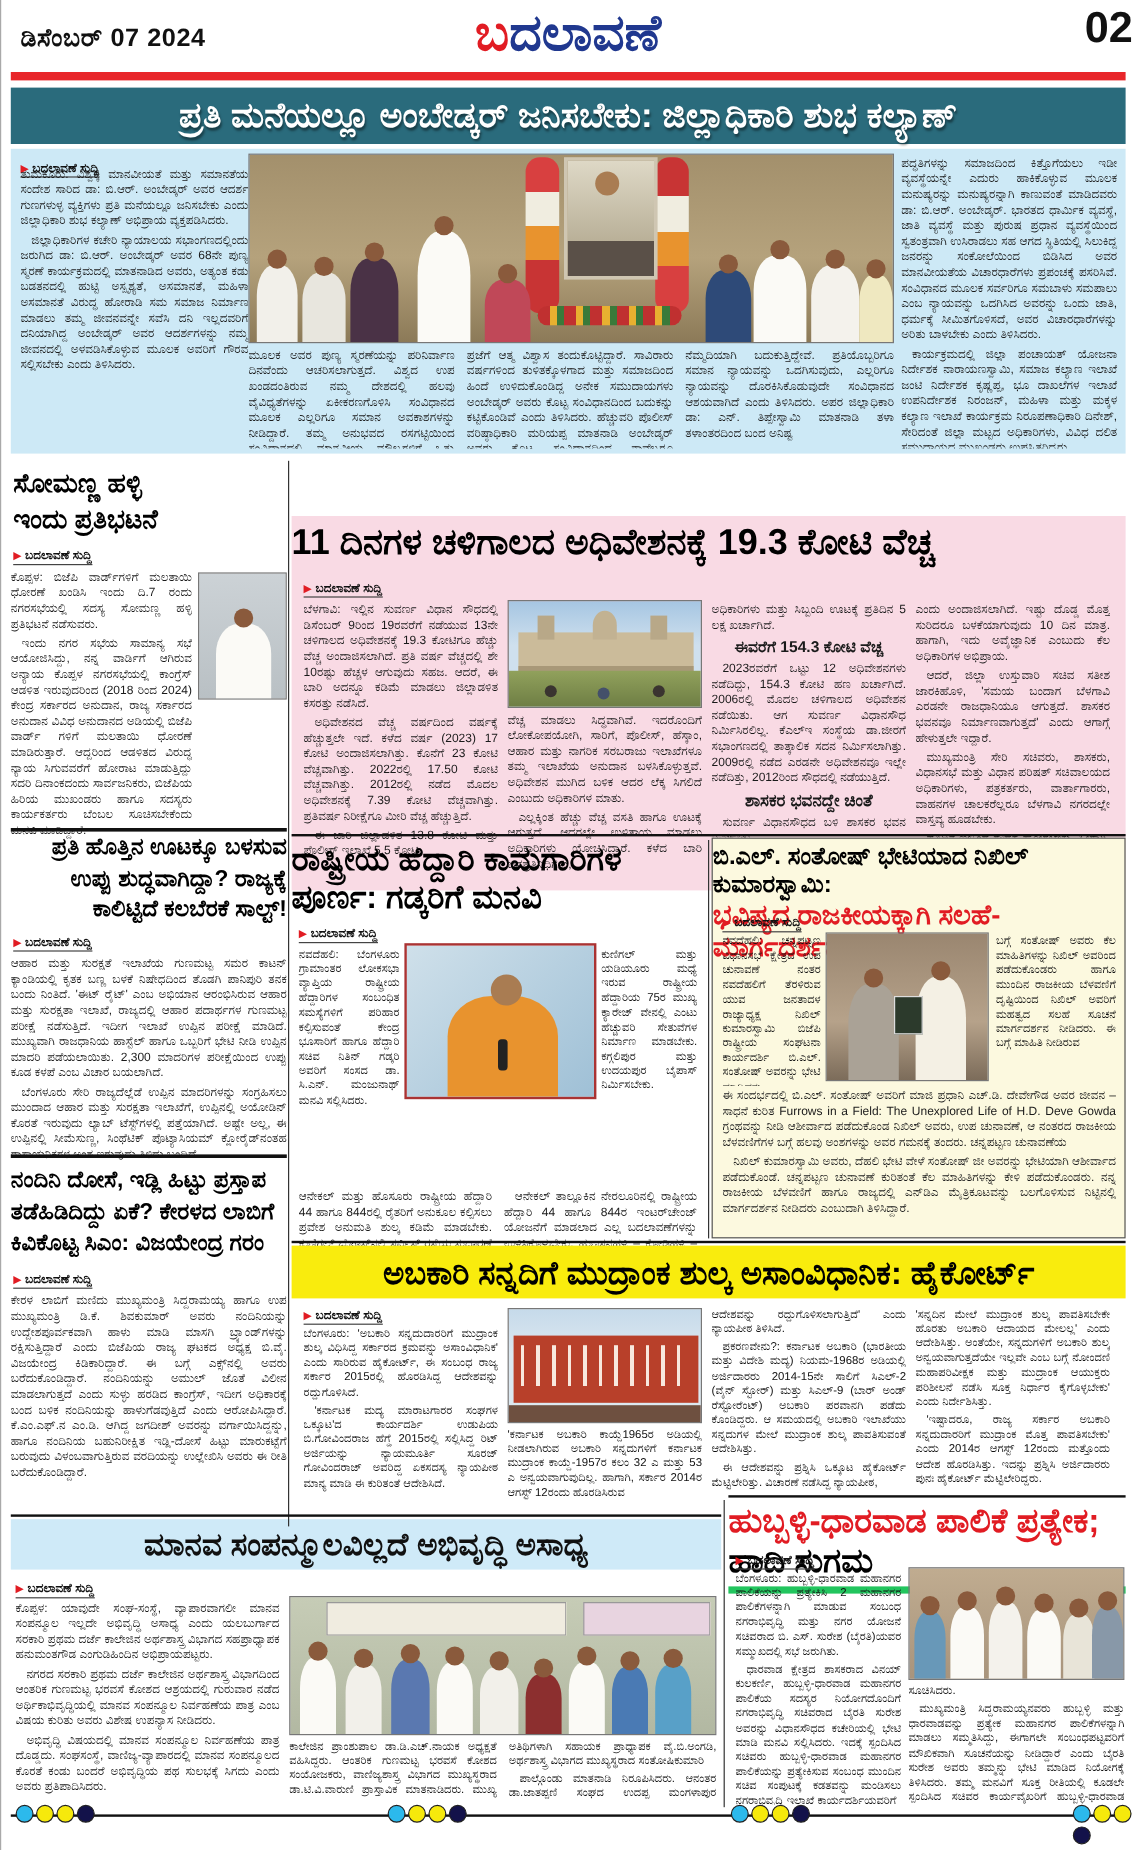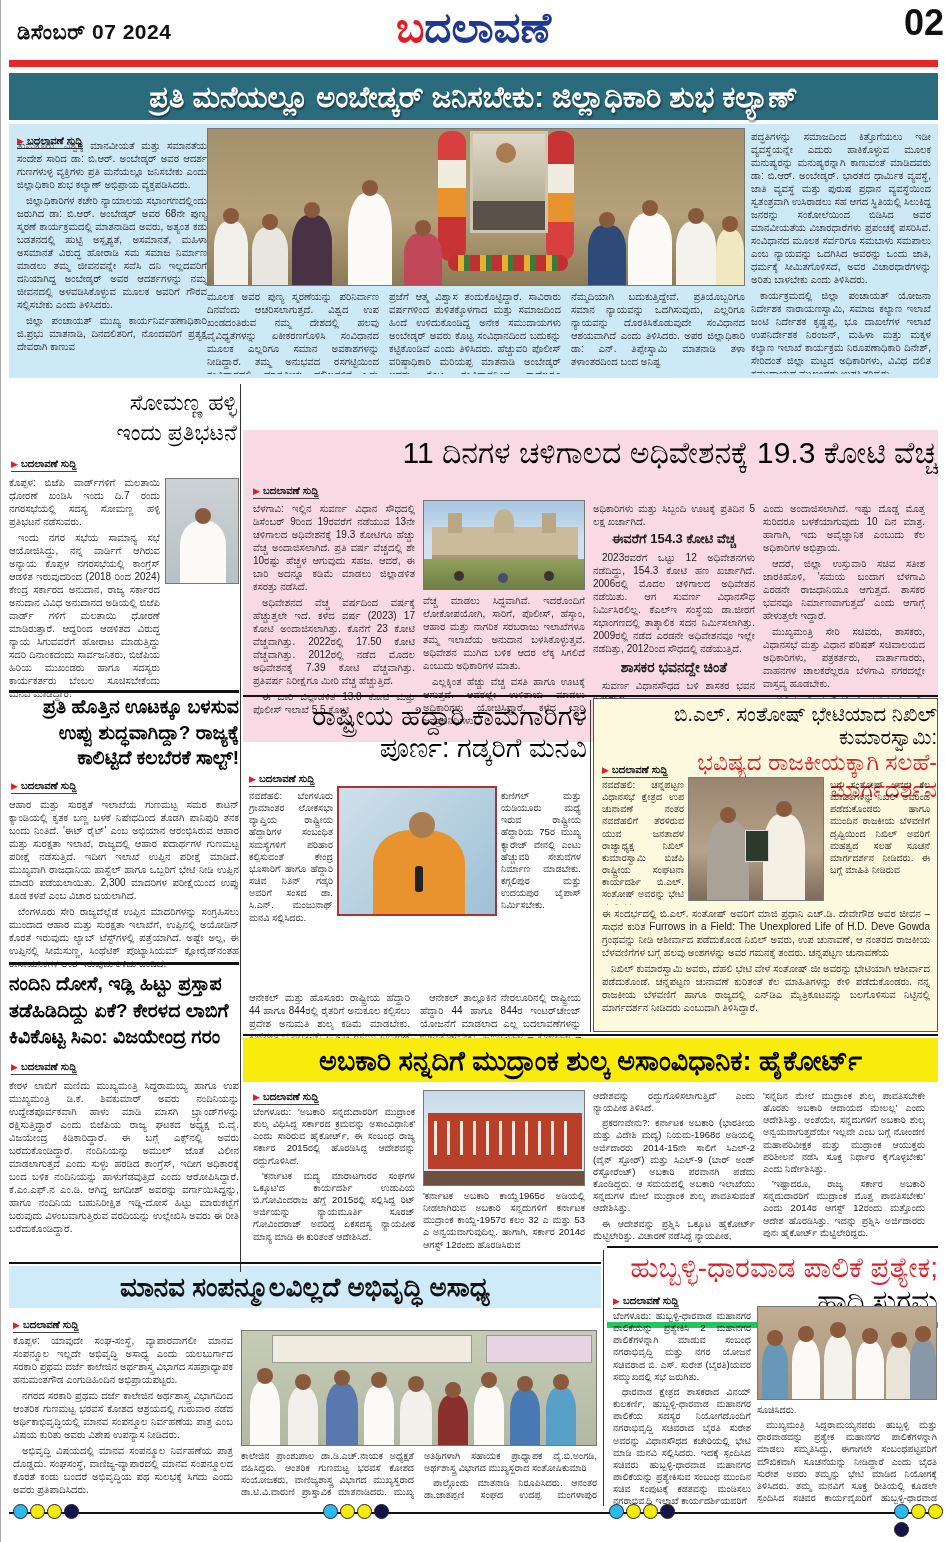--- a/index.html
+++ b/index.html
@@ -27,21 +27,21 @@
      padding-bottom:1px;white-space:nowrap;}
   .tri{color:#e11c23;font-size:9px;margin-right:3px;}
   
   .mainpanel{left:8px;top:124px;width:929px;height:254px;background:#cde9f6;}
   .pinkbox{left:242px;top:382px;width:695px;height:312px;background:#f9dae4;margin-top:48px;}
   .yellowband{left:242px;top:1038px;width:695px;height:44px;background:#f9ec0d;
      font-size:27px;font-weight:bold;text-align:center;line-height:46px;color:#000;}
   .creambox{left:592px;top:698px;width:345px;height:334px;background:#fcf9df;border:1px solid #555;box-sizing:border-box;}
   .ltblueband{background:#cfeaf8;font-size:26px;font-weight:bold;text-align:center;line-height:42px;height:42px;}
   
-  .h-center{text-align:right;font-weight:normal;color:#000;}
+  .h-center{text-align:left;font-weight:bold;color:#000;}
   .subhead{font-weight:bold;text-align:center;margin:3px 0;}
   
   .vdiv{width:1px;background:#333;}
   .hdiv{height:2px;background:#111;}
   
   .photo{position:absolute;overflow:hidden;border:1px solid #777;box-sizing:border-box;}
   .fig{position:absolute;bottom:0;border-radius:40% 40% 0 0;}
   .fig::before{content:"";position:absolute;top:-13px;left:50%;margin-left:-8px;width:16px;height:16px;border-radius:50%;background:#8a5a3c;}
   
   .footline{left:8px;right:8px;top:1512px;height:2px;background:#111;}
@@ -57,21 +57,20 @@
   <div class="abs masthead"><span class="m-first">ಬ</span><span class="m-rest">ದಲಾವಣೆ</span></div>
   <div class="abs pagenum">02</div>
   <div class="abs redline"></div>
   <div class="abs topbanner">ಪ್ರತಿ ಮನೆಯಲ್ಲೂ ಅಂಬೇಡ್ಕರ್ ಜನಿಸಬೇಕು: ಜಿಲ್ಲಾಧಿಕಾರಿ ಶುಭ ಕಲ್ಯಾಣ್</div>
 
   <div class="abs mainpanel">
     <div class="abs" style="left:8px;top:6px;"><span class="byline"><span class="tri">▶</span><span>ಬದಲಾವಣೆ ಸುದ್ದಿ</span></span></div>
     <div class="abs just bodytxt" style="left:8px;top:15px;width:190px;height:222px;">
       <p>ತುಮಕೂರು: ವಿಶ್ವಕ್ಕೆ ಮಾನವೀಯತೆ ಮತ್ತು ಸಮಾನತೆಯ ಸಂದೇಶ ಸಾರಿದ ಡಾ: ಬಿ.ಆರ್. ಅಂಬೇಡ್ಕರ್ ಅವರ ಆದರ್ಶ ಗುಣಗಳುಳ್ಳ ವ್ಯಕ್ತಿಗಳು ಪ್ರತಿ ಮನೆಯಲ್ಲೂ ಜನಿಸಬೇಕು ಎಂದು ಜಿಲ್ಲಾಧಿಕಾರಿ ಶುಭ ಕಲ್ಯಾಣ್ ಅಭಿಪ್ರಾಯ ವ್ಯಕ್ತಪಡಿಸಿದರು.</p>
       <p>ಜಿಲ್ಲಾಧಿಕಾರಿಗಳ ಕಚೇರಿ ನ್ಯಾಯಾಲಯ ಸಭಾಂಗಣದಲ್ಲಿಂದು ಜರುಗಿದ ಡಾ: ಬಿ.ಆರ್. ಅಂಬೇಡ್ಕರ್ ಅವರ 68ನೇ ಪುಣ್ಯ ಸ್ಮರಣೆ ಕಾರ್ಯಕ್ರಮದಲ್ಲಿ ಮಾತನಾಡಿದ ಅವರು, ಅತ್ಯಂತ ಕಡು ಬಡತನದಲ್ಲಿ ಹುಟ್ಟಿ ಅಸ್ಪೃಶ್ಯತೆ, ಅಸಮಾನತೆ, ಮಹಿಳಾ ಅಸಮಾನತೆ ವಿರುದ್ಧ ಹೋರಾಡಿ ಸಮ ಸಮಾಜ ನಿರ್ಮಾಣ ಮಾಡಲು ತಮ್ಮ ಜೀವನವನ್ನೇ ಸವೆಸಿ ದನಿ ಇಲ್ಲದವರಿಗೆ ದನಿಯಾಗಿದ್ದ ಅಂಬೇಡ್ಕರ್ ಅವರ ಆದರ್ಶಗಳನ್ನು ನಮ್ಮ ಜೀವನದಲ್ಲಿ ಅಳವಡಿಸಿಕೊಳ್ಳುವ ಮೂಲಕ ಅವರಿಗೆ ಗೌರವ ಸಲ್ಲಿಸಬೇಕು ಎಂದು ತಿಳಿಸಿದರು.</p>
-      <p>ಜಿಲ್ಲಾ ಪಂಚಾಯತ್ ಮುಖ್ಯ ಕಾರ್ಯನಿರ್ವಹಣಾಧಿಕಾರಿ ಜಿ.ಪ್ರಭು ಮಾತನಾಡಿ, ದಿನದಲಿತರಿಗೆ, ನೊಂದವರಿಗೆ ಪ್ರತ್ಯಕ್ಷ ದೇವರಾಗಿ ಕಾಣುವ</p>
     </div>
 
     <div class="photo" style="left:198px;top:4px;width:538px;height:158px;background:linear-gradient(180deg,#a3906c 0%,#b5a27c 55%,#8c7a58 100%);">
       <i class="abs" style="left:230px;top:2px;width:28px;height:130px;background:linear-gradient(180deg,#d84040 0 22%,#f0ede0 22% 44%,#e8932e 44% 66%,#c83434 66% 100%);border-radius:12px;"></i>
       <i class="abs" style="left:338px;top:2px;width:28px;height:130px;background:linear-gradient(180deg,#c83434 0 25%,#f0ede0 25% 48%,#e8932e 48% 70%,#d84040 70% 100%);border-radius:12px;"></i>
       <i class="abs" style="left:262px;top:2px;width:72px;height:96px;background:linear-gradient(180deg,#ded8c6,#b9b098 70%,#5a5048 70%);border:3px solid #cfc6b2;"></i>
       <i class="abs" style="left:288px;top:14px;width:20px;height:20px;border-radius:50%;background:#a97c52;"></i>
       <i class="abs" style="left:240px;top:126px;width:120px;height:16px;border-radius:8px;background:repeating-linear-gradient(90deg,#c03030 0 10px,#e8b030 10px 16px,#3a7a3a 16px 22px);"></i>
       <i class="fig" style="left:6px;width:34px;height:64px;background:#f2f0ea;"></i>
       <i class="fig" style="left:44px;width:36px;height:58px;background:#e8e6de;"></i>

